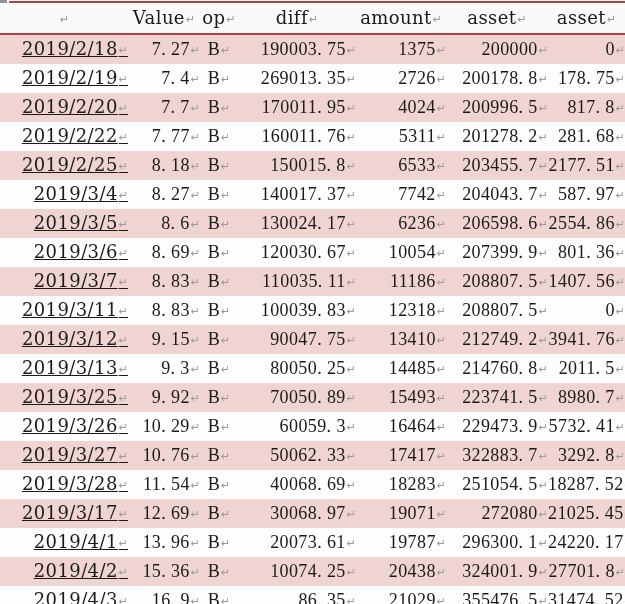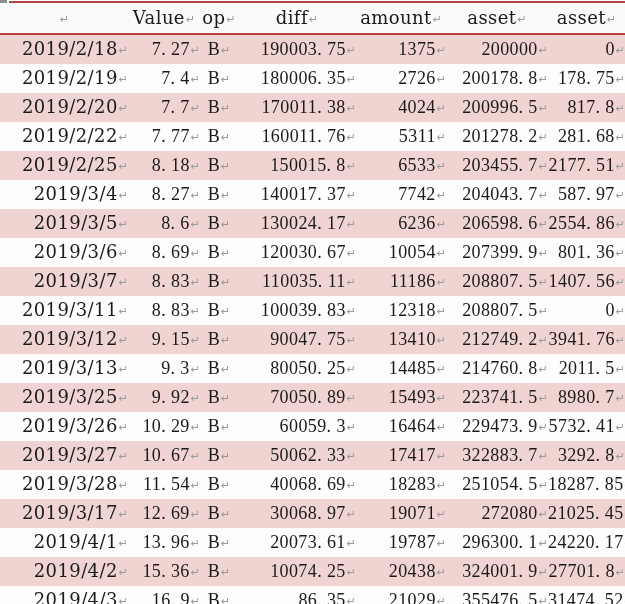--- a/index.html
+++ b/index.html
@@ -80,20 +80,21 @@
   tr.data-row.odd  td { background: #F0D4D1; }
   tr.data-row.even td { background: #FDFDFD; }
 
   td.cell-date {
     font-family: "DejaVu Serif", "Liberation Serif", serif;
     font-weight: bold;
     text-align: right;
     padding-right: 6px;
     font-size: 18px;
     letter-spacing: 0;
+    text-decoration: underline;
   }
   td.cell-num {
     text-align: right;
     padding-right: 6px;
   }
   td.cell-op {
     text-align: center;
     padding-right: 2px;
   }
   td.cell-diff {
@@ -149,30 +150,30 @@
         <td class="cell-op"><span>B</span><span class="cr">↵</span></td>
         <td class="cell-num"><span>190003. 75</span><span class="cr">↵</span></td>
         <td class="cell-num"><span>1375</span><span class="cr">↵</span></td>
         <td class="cell-num"><span>200000</span><span class="cr">↵</span></td>
         <td class="cell-diff"><span>0</span><span class="cr">↵</span></td>
       </tr>
       <tr class="data-row even">
         <td class="cell-date"><span>2019/2/19</span><span class="cr">↵</span></td>
         <td class="cell-num"><span>7. 4</span><span class="cr">↵</span></td>
         <td class="cell-op"><span>B</span><span class="cr">↵</span></td>
-        <td class="cell-num"><span>180006. 35</span><span class="cr">↵</span></td>
+        <td class="cell-num"><span>269013. 35</span><span class="cr">↵</span></td>
         <td class="cell-num"><span>2726</span><span class="cr">↵</span></td>
         <td class="cell-num"><span>200178. 8</span><span class="cr">↵</span></td>
         <td class="cell-diff"><span>178. 75</span><span class="cr">↵</span></td>
       </tr>
       <tr class="data-row odd">
         <td class="cell-date"><span>2019/2/20</span><span class="cr">↵</span></td>
         <td class="cell-num"><span>7. 7</span><span class="cr">↵</span></td>
         <td class="cell-op"><span>B</span><span class="cr">↵</span></td>
-        <td class="cell-num"><span>170011. 38</span><span class="cr">↵</span></td>
+        <td class="cell-num"><span>170011. 95</span><span class="cr">↵</span></td>
         <td class="cell-num"><span>4024</span><span class="cr">↵</span></td>
         <td class="cell-num"><span>200996. 5</span><span class="cr">↵</span></td>
         <td class="cell-diff"><span>817. 8</span><span class="cr">↵</span></td>
       </tr>
       <tr class="data-row even">
         <td class="cell-date"><span>2019/2/22</span><span class="cr">↵</span></td>
         <td class="cell-num"><span>7. 77</span><span class="cr">↵</span></td>
         <td class="cell-op"><span>B</span><span class="cr">↵</span></td>
         <td class="cell-num"><span>160011. 76</span><span class="cr">↵</span></td>
         <td class="cell-num"><span>5311</span><span class="cr">↵</span></td>
@@ -264,35 +265,35 @@
         <td class="cell-date"><span>2019/3/26</span><span class="cr">↵</span></td>
         <td class="cell-num"><span>10. 29</span><span class="cr">↵</span></td>
         <td class="cell-op"><span>B</span><span class="cr">↵</span></td>
         <td class="cell-num"><span>60059. 3</span><span class="cr">↵</span></td>
         <td class="cell-num"><span>16464</span><span class="cr">↵</span></td>
         <td class="cell-num"><span>229473. 9</span><span class="cr">↵</span></td>
         <td class="cell-diff"><span>5732. 41</span><span class="cr">↵</span></td>
       </tr>
       <tr class="data-row odd">
         <td class="cell-date"><span>2019/3/27</span><span class="cr">↵</span></td>
-        <td class="cell-num"><span>10. 67</span><span class="cr">↵</span></td>
+        <td class="cell-num"><span>10. 76</span><span class="cr">↵</span></td>
         <td class="cell-op"><span>B</span><span class="cr">↵</span></td>
         <td class="cell-num"><span>50062. 33</span><span class="cr">↵</span></td>
         <td class="cell-num"><span>17417</span><span class="cr">↵</span></td>
         <td class="cell-num"><span>322883. 7</span><span class="cr">↵</span></td>
         <td class="cell-diff"><span>3292. 8</span><span class="cr">↵</span></td>
       </tr>
       <tr class="data-row even">
         <td class="cell-date"><span>2019/3/28</span><span class="cr">↵</span></td>
         <td class="cell-num"><span>11. 54</span><span class="cr">↵</span></td>
         <td class="cell-op"><span>B</span><span class="cr">↵</span></td>
         <td class="cell-num"><span>40068. 69</span><span class="cr">↵</span></td>
         <td class="cell-num"><span>18283</span><span class="cr">↵</span></td>
         <td class="cell-num"><span>251054. 5</span><span class="cr">↵</span></td>
-        <td class="cell-diff"><span>18287. 85</span><span class="cr">↵</span></td>
+        <td class="cell-diff"><span>18287. 52</span><span class="cr">↵</span></td>
       </tr>
       <tr class="data-row odd">
         <td class="cell-date"><span>2019/3/17</span><span class="cr">↵</span></td>
         <td class="cell-num"><span>12. 69</span><span class="cr">↵</span></td>
         <td class="cell-op"><span>B</span><span class="cr">↵</span></td>
         <td class="cell-num"><span>30068. 97</span><span class="cr">↵</span></td>
         <td class="cell-num"><span>19071</span><span class="cr">↵</span></td>
         <td class="cell-num"><span>272080</span><span class="cr">↵</span></td>
         <td class="cell-diff"><span>21025. 45</span><span class="cr">↵</span></td>
       </tr>

